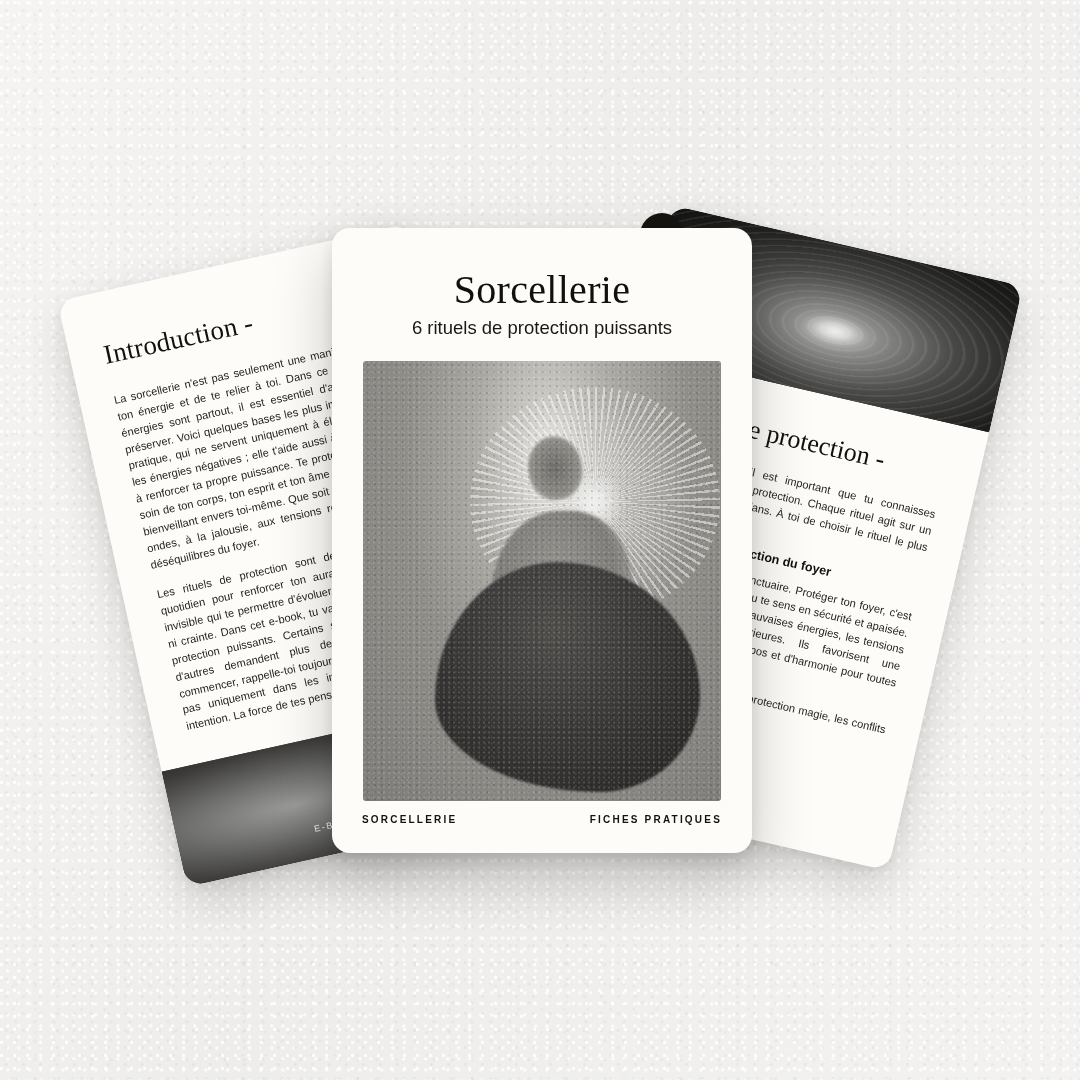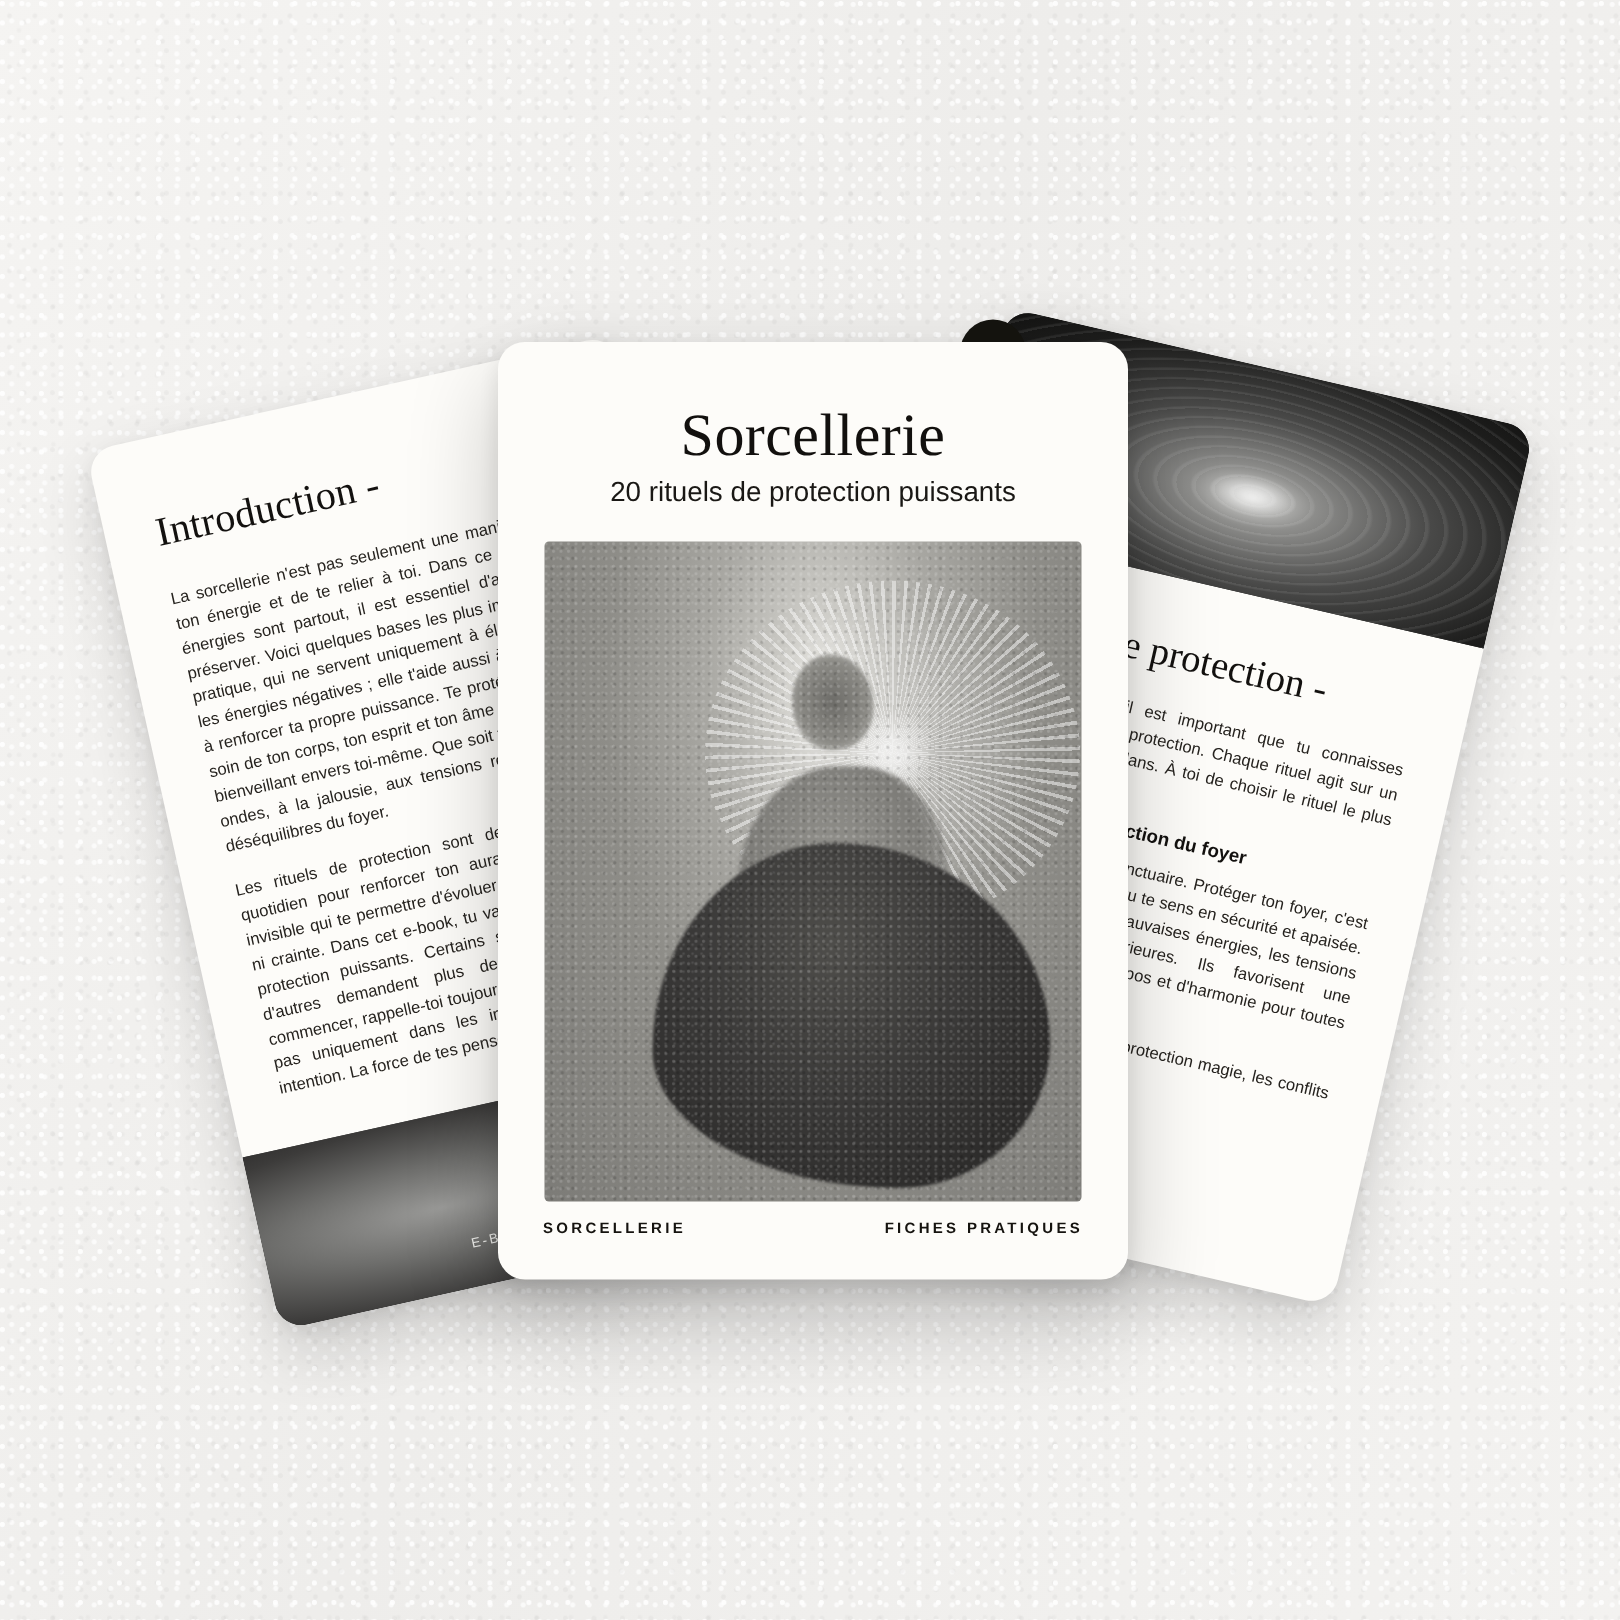--- a/index.html
+++ b/index.html
@@ -302,21 +302,21 @@
         <h3>Protection du foyer</h3>
         <p>Ton lieu de vie est ton sanctuaire. Protéger ton foyer, c'est créer un espace sacré où tu te sens en sécurité et apaisée. Ces rituels éloignent les mauvaises énergies, les tensions ou les influences extérieures. Ils favorisent une atmosphère de calme, de repos et d'harmonie pour toutes les personnes qui y vivent.</p>
         <p>autres, et ces liens lourds. La protection magie, les conflits ou même dans tes</p>
       </div>
     </div>
     <div class="footer-note">DOCUMENT</div>
   </div>
 
   <div id="card-center" class="card">
     <h1 class="title">Sorcellerie</h1>
-    <div class="subtitle">20 rituels de protection puissants</div>
+    <div class="subtitle">6 rituels de protection puissants</div>
 
     <div class="cover-photo">
       <div class="burst"></div>
       <div class="figure-head"></div>
       <div class="torso"></div>
       <div class="skirt"></div>
       <div class="grain"></div>
     </div>
 
     <div class="card-footer">

